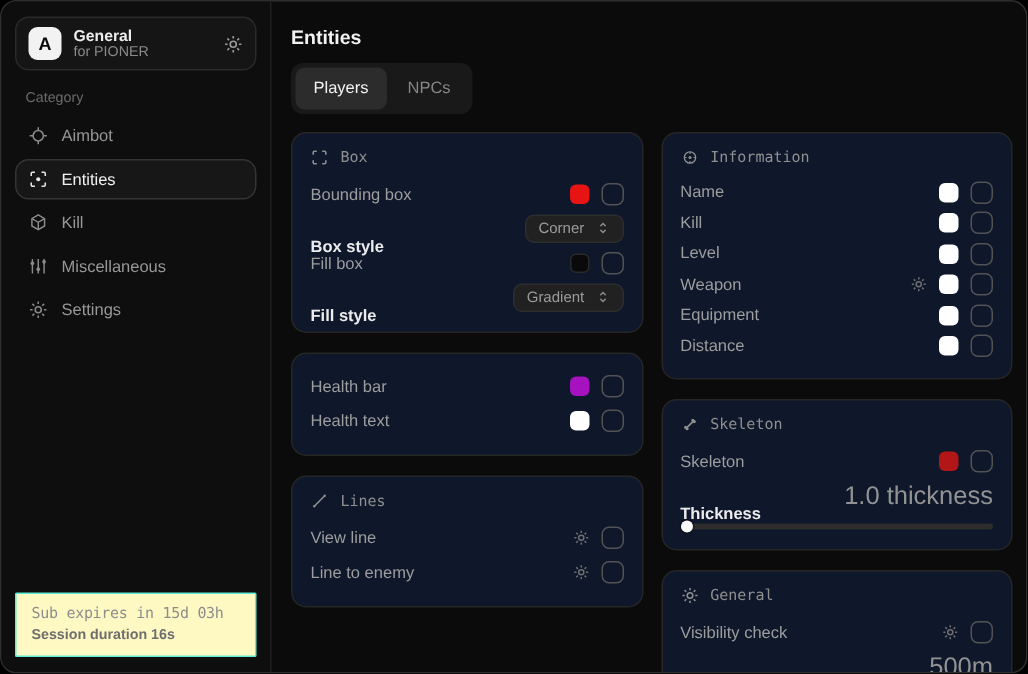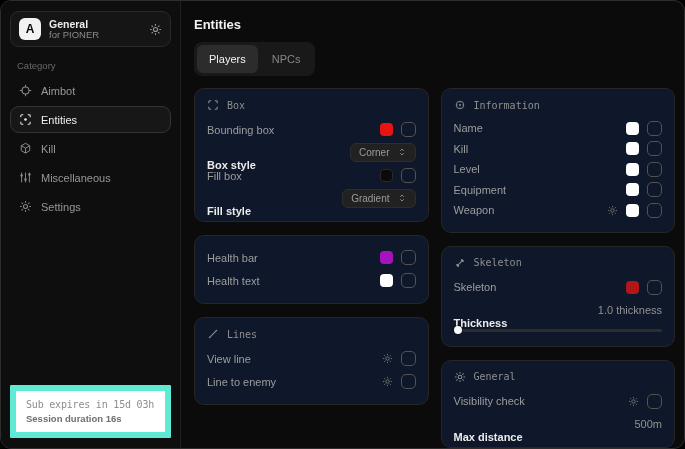--- a/index.html
+++ b/index.html
@@ -22,21 +22,21 @@
   .brand-title{font-size:10.5px;font-weight:bold;color:#ededed;}
   .brand-sub{font-size:9.5px;color:#8a8a8a;}
   .brand-gear{color:#9a9a9a;display:flex;}
   .category{font-size:9.5px;color:#6a6a6a;margin:13px 0 6px 7px;}
   .nav{display:flex;flex-direction:column;gap:2px;}
   .nav-item{display:flex;align-items:center;gap:9px;height:27px;padding:0 8px;border-radius:9px;
     font-size:11px;color:#979797;cursor:pointer;border:1px solid transparent;}
   .nav-item .nico{display:flex;color:#8a8a8a;}
   .nav-item.active{border:1px solid #343434;background:#171717;color:#f0f0f0;}
   .nav-item.active .nico{color:#e8e8e8;}
-  .sub-card{margin-top:auto;border:6px solid #5eead4;border-radius:1px;padding:8px 10px;background:#ffffff;}
+  .sub-card{margin-top:auto;border:1px solid #5eead4;border-radius:1px;padding:8px 10px;background:#fef9c3;}
   .sub-line1{font-size:10px;color:#8d8d8d;letter-spacing:-0.2px;}
   .sub-line2{font-size:9.5px;color:#6e6e6e;font-weight:bold;margin-top:3px;}
   
   .main{flex:1;padding:13px 9px 10px 13px;display:flex;flex-direction:column;overflow:hidden;}
   .page-title{font-size:13px;font-weight:bold;color:#f2f2f2;margin:3px 0 10px 0;}
   .tabs{display:inline-flex;align-self:flex-start;background:#191919;border-radius:8px;padding:3px;gap:2px;margin-bottom:12px;}
   .tab{font-size:11px;padding:8px 12px;border-radius:6px;color:#868686;cursor:pointer;}
   .tab.active{background:#2c2c2c;color:#f2f2f2;}
   .columns{display:flex;gap:12px;flex:1;align-items:flex-start;}
   .col{flex:1;display:flex;flex-direction:column;gap:13px;min-width:0;}
@@ -48,21 +48,21 @@
   .lbl{font-size:11px;color:#9d9d9d;}
   .lbl.strong{color:#ececec;font-weight:bold;margin-top:25px;}
   .ctrl{display:flex;align-items:center;gap:8px;}
   .swatch{width:13px;height:13px;border-radius:4px;cursor:pointer;}
   .swatch.dark{border:1px solid #2a2a2a;}
   .checkbox{width:15px;height:15px;border:1.4px solid #535353;border-radius:5px;cursor:pointer;background:transparent;}
   .dropdown{display:flex;align-items:flex-start;gap:7px;background:#212121;border:1px solid #2e2e2e;
     border-radius:6px;padding:3px 8px;font-size:10px;color:#9b9b9b;cursor:pointer;}
   .dropdown .dico{display:flex;color:#8a8a8a;}
   .mini-gear{display:flex;color:#6f6f6f;cursor:pointer;}
-  .val{font-size:11px;color:#929292;}
+  .val{font-size:17px;color:#929292;}
   .slider{position:relative;height:9px;margin-top:4px;cursor:pointer;}
   .slider .track{position:absolute;top:3px;left:0;right:0;height:3.5px;background:#2d2d2d;border-radius:3px;}
   .slider .fill{position:absolute;top:2.5px;left:0;height:4.5px;background:#eeeeee;border-radius:3px;}
   .slider .thumb{position:absolute;top:0.5px;width:8px;height:8px;border-radius:50%;background:#fafafa;box-shadow:0 0 0 1px #00000055;}
 </style>
 </head>
 <body>
 
 <div class="window">
 
@@ -283,35 +283,42 @@
             </span>
           </div>
           <div class="row info">
             <span class="lbl">Level</span>
             <span class="ctrl">
               <span class="swatch" style="background: rgb(255, 255, 255);"></span>
               <span class="checkbox"></span>
             </span>
           </div>
           <div class="row info">
-            <span class="lbl">Equipment</span>
-            <span class="ctrl">
-              <span class="swatch" style="background: rgb(255, 255, 255);"></span>
-              <span class="checkbox"></span>
-            </span>
-          </div>
-          <div class="row info">
             <span class="lbl">Weapon</span>
             <span class="ctrl">
               <span class="mini-gear">
                 <svg viewBox="0 0 20 20" width="11" height="11">
                     <circle cx="10" cy="10" r="3.1" fill="none" stroke="currentColor" stroke-width="1.8"></circle>
                     <path d="M10 1.6v2.6M10 15.8v2.6M1.6 10h2.6M15.8 10h2.6M4 4l1.9 1.9M14.1 14.1L16 16M16 4l-1.9 1.9M5.9 14.1L4 16" stroke="currentColor" stroke-width="1.8" fill="none"></path>
                   </svg>
               </span>
+              <span class="swatch" style="background: rgb(255, 255, 255);"></span>
+              <span class="checkbox"></span>
+            </span>
+          </div>
+          <div class="row info">
+            <span class="lbl">Equipment</span>
+            <span class="ctrl">
+              <span class="swatch" style="background: rgb(255, 255, 255);"></span>
+              <span class="checkbox"></span>
+            </span>
+          </div>
+          <div class="row info">
+            <span class="lbl">Distance</span>
+            <span class="ctrl">
               <span class="swatch" style="background: rgb(255, 255, 255);"></span>
               <span class="checkbox"></span>
             </span>
           </div>
         </div>
 
         <div class="card">
           <div class="card-head mono">
             <span class="hico">
               <svg viewBox="0 0 20 20" width="12" height="12">

